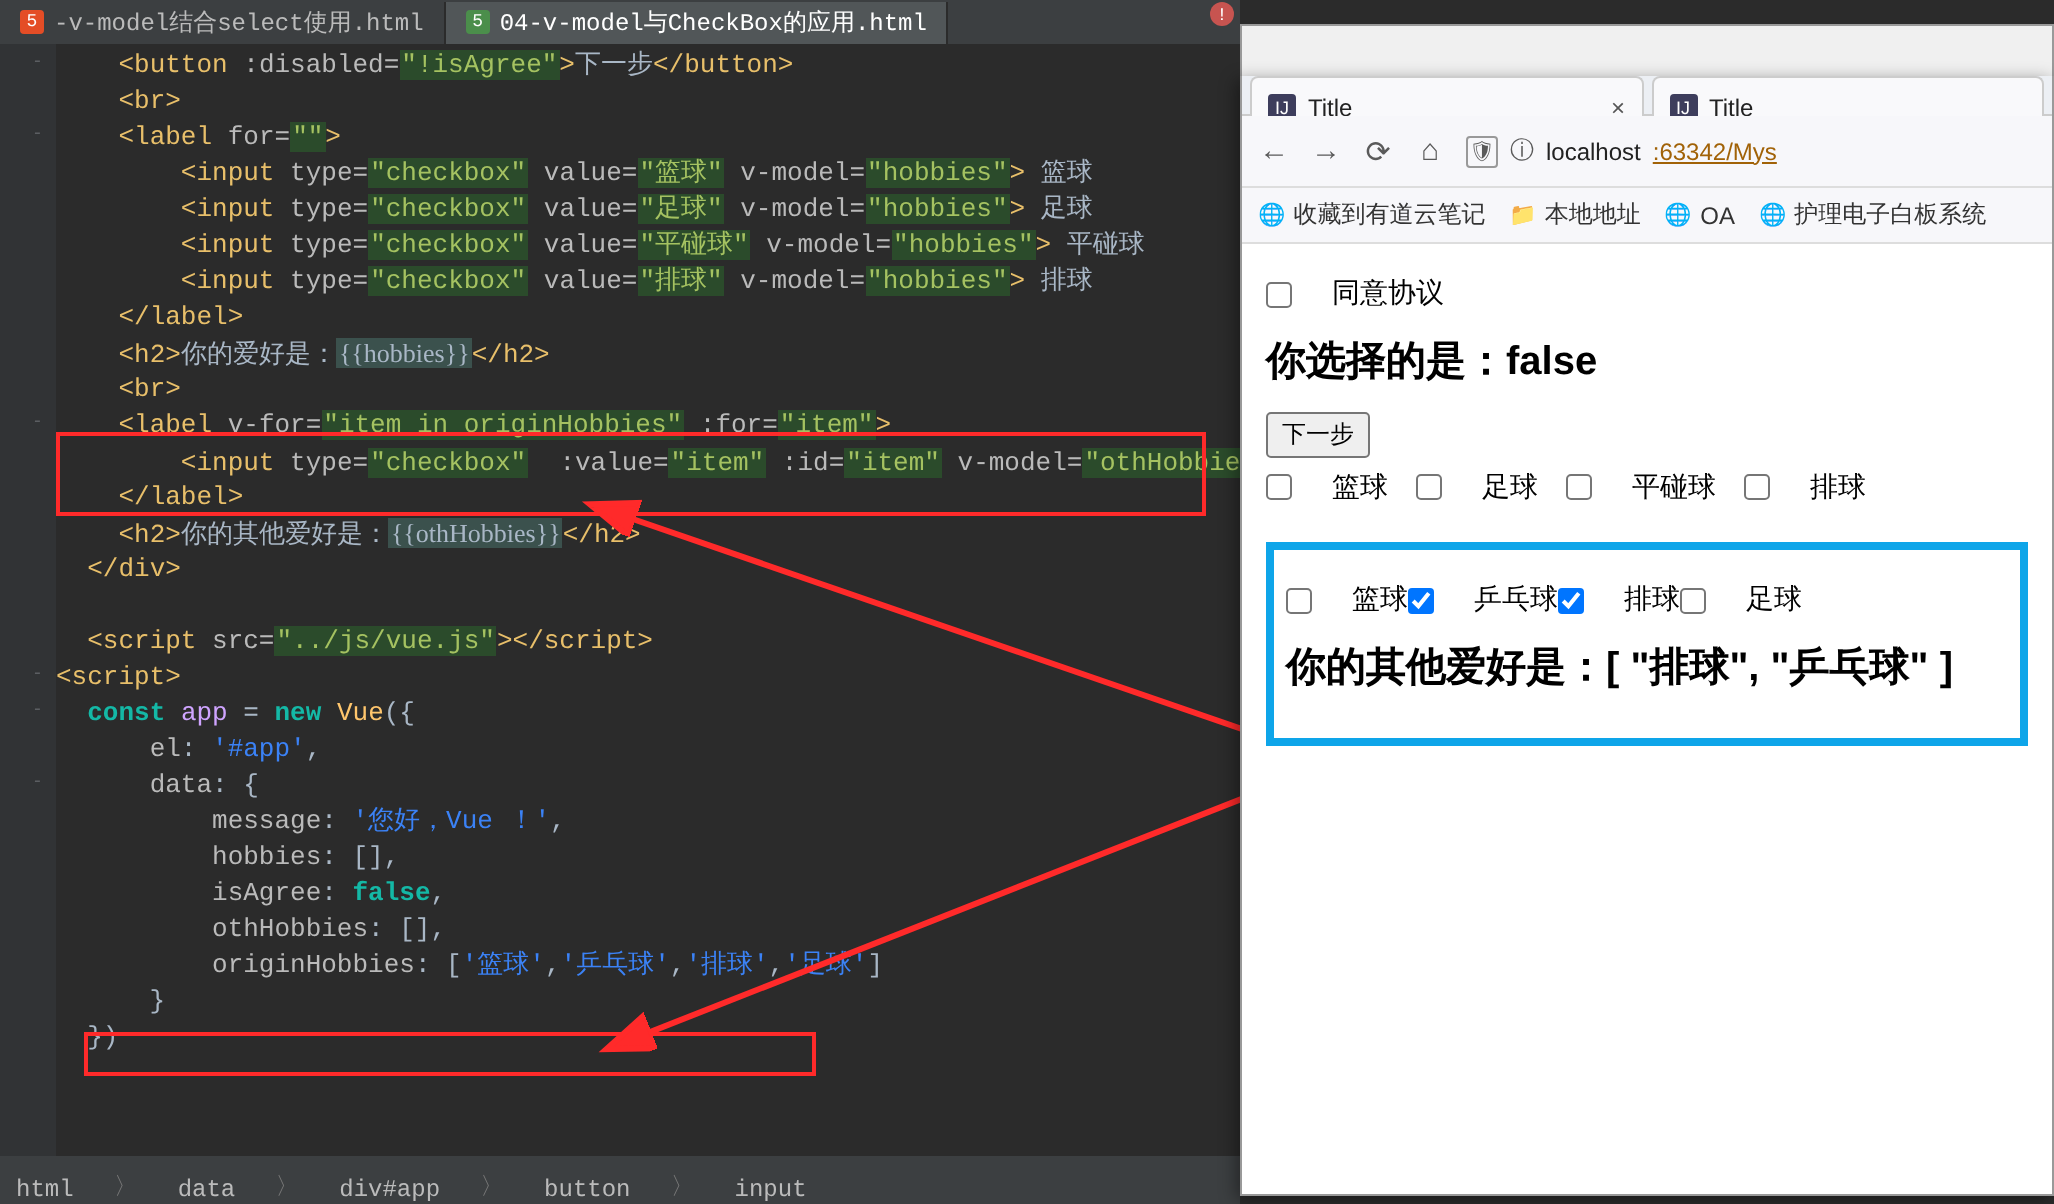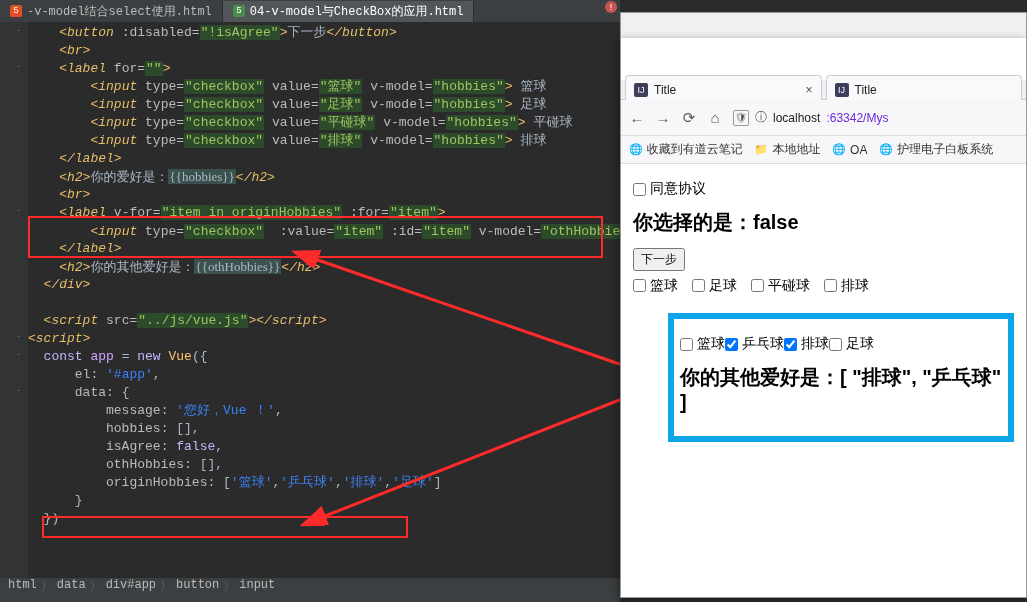--- a/index.html
+++ b/index.html
@@ -11,62 +11,62 @@
   .tabs { height: 22px; background: #3c3f41; display: flex; align-items: center; font-size: 12px; color: #bbb; }
   .tab { padding: 2px 10px; border-right: 1px solid #2b2b2b; display: flex; align-items: center; gap: 5px; }
   .tab.active { background: #515658; color: #fff; }
   .tab-icon { width: 12px; height: 12px; display: inline-flex; align-items: center; justify-content: center; font-size: 9px; background: #e44d26; color: #fff; border-radius: 2px; }
   .tab-icon.alt { background: #4b8e4b; }
   .gutter { position: absolute; left: 0; top: 22px; width: 28px; bottom: 24px; background: #313335; }
   .fold { position: absolute; left: 16px; color: #606366; font-size: 9px; }
   .code { position: absolute; left: 28px; right: 0; top: 22px; bottom: 24px; white-space: pre; line-height: 18px; font-size: 13px; padding-top: 2px; }
   .line { height: 18px; }
   
-  .tag { color: #e8bf6a; font-style: italic; }
+  .tag { color: #e8bf6a; }
   .attr { color: #bababa; }
   .val { color: #a5c261; background: #2b4b2b; padding: 0 1px; }
   .txt { color: #a9b7c6; }
-  .kw { color: #c4b5fd; }
+  .kw { color: #14b8a6; font-weight: bold; }
   .fn { color: #ffc66d; }
   .str { color: #3b82f6; }
   .id { color: #cfa4ff; }
   .mus { background: #3b514d; padding: 0 1px; font-family: Liberation Serif, serif; }
 
   .red-box { position: absolute; border: 2px solid #ff2a2a; pointer-events: none; }
   .rb1 { left: 28px; top: 216px; width: 575px; height: 42px; }
   .rb2 { left: 42px; top: 516px; width: 366px; height: 22px; }
 
   .arrow { position: absolute; stroke: #ff2a2a; fill: #ff2a2a; pointer-events: none; }
 
-  .breadcrumbs { position: absolute; left: 0; bottom: 0; height: 24px; width: 620px; background: #3c3f41; color: #bbb; font-size: 12px; display: flex; align-items: flex-start; padding-left: 8px; gap: 4px; }
+  .breadcrumbs { position: absolute; left: 0; bottom: 0; height: 24px; width: 620px; background: #3c3f41; color: #bbb; font-size: 12px; display: flex; align-items: flex-end; padding-left: 8px; gap: 20px; }
   .crumb-sep { color: #777; }
 
   
   .browser { position: absolute; left: 620px; top: 38px; width: 407px; height: 560px; background: #fff; border: 1px solid #999; border-top: none; box-shadow: -2px 2px 8px rgba(0,0,0,.4); display: flex; flex-direction: column; }
   .btitle { position: absolute; left: 620px; top: 12px; width: 407px; height: 26px; background: #f0f0f0; border: 1px solid #999; border-bottom: none; }
-  .btabs { height: 20px; background: #eceff4; display: flex; align-items: center; padding: 0 4px; gap: 4px; border-bottom: 1px solid #ccc; margin-top: 42px; }
+  .btabs { height: 20px; background: #eceff4; display: flex; align-items: flex-start; padding: 0 4px; gap: 4px; border-bottom: 1px solid #ccc; }
   .btab { flex: 1; height: 30px; background: #f9f9fb; border: 1px solid #ccc; border-bottom: none; border-radius: 4px 4px 0 0; display: flex; align-items: center; padding: 0 8px; gap: 6px; color: #222; font-size: 12px; font-family: Arial, sans-serif; }
   .btab .close { margin-left: auto; color: #555; }
   .btab .favicon { width: 14px; height: 14px; background: #3d3d5c; color: #fff; font-size: 9px; display: flex; align-items: center; justify-content: center; border-radius: 2px; }
   .bnav { height: 36px; background: #f7f7fa; border-bottom: 1px solid #ddd; display: flex; align-items: center; padding: 0 8px; gap: 10px; color: #5a5a5a; font-family: Arial, sans-serif; }
   .bnav .ico { width: 16px; text-align: center; font-size: 15px; }
   .url { flex: 1; display: flex; align-items: center; gap: 6px; font-size: 12px; }
   .url .shield { width: 16px; height: 16px; border: 1px solid #999; border-radius: 2px; display: flex; align-items: center; justify-content: center; font-size: 10px; }
   .url .host { color: #222; text-align: center; }
-  .url .port { color: #6d28d9; }
+  .url .port { color: #a16207; text-decoration: underline; }
   .bbook { height: 28px; background: #f7f7fa; border-bottom: 1px solid #ddd; display: flex; align-items: center; padding: 0 8px; gap: 12px; font-size: 12px; color: #333; font-family: Arial, sans-serif; }
   .bbook .bi { display: flex; align-items: center; gap: 4px; }
   .bbook .globe { font-size: 11px; }
   .page { flex: 1; padding: 10px 12px; font-family: "SimSun", Arial, sans-serif; color: #000; font-size: 14px; overflow: hidden; }
-  .page label { display: inline-flex; align-items: center; gap: 2px; }
+  .page label { display: inline-flex; align-items: center; gap: 18px; }
   .page input[type=checkbox] { margin: 0 2px 0 0; }
   .page h2 { font-size: 20px; font-weight: bold; margin: 10px 0 12px; }
   .page .row { margin: 6px 0; white-space: nowrap; }
   .page button { font-size: 12px; padding: 1px 6px; }
-  .red-page-box { border: 6px solid #0ea5e9; padding: 10px 6px; margin-top: 18px; margin-left: 35px; }
+  .red-page-box { border: 4px solid #0ea5e9; padding: 10px 6px; margin-top: 18px; }
 
   .err-badge { position: absolute; right: 2px; top: 0; width: 14px; height: 14px; }
 </style>
 </head>
 <body>
 
 <div class="editor">
   <div class="tabs">
     <div class="tab">
         <span class="tab-icon">5</span>

